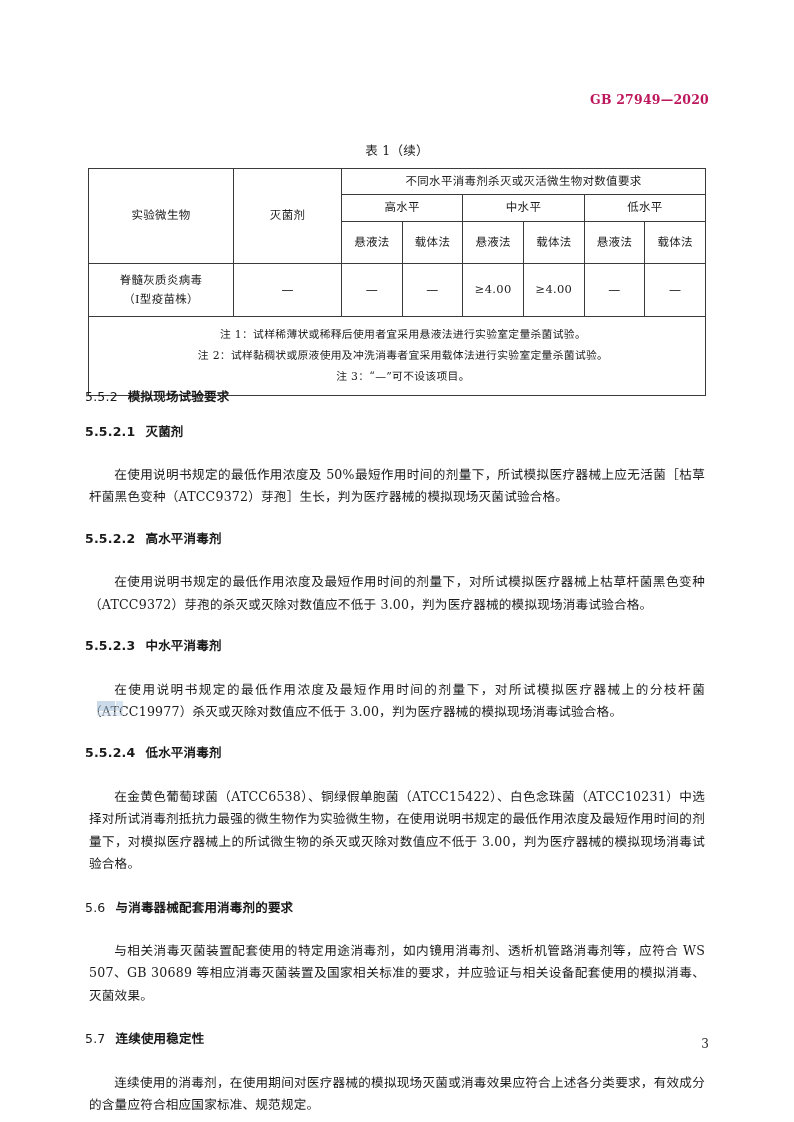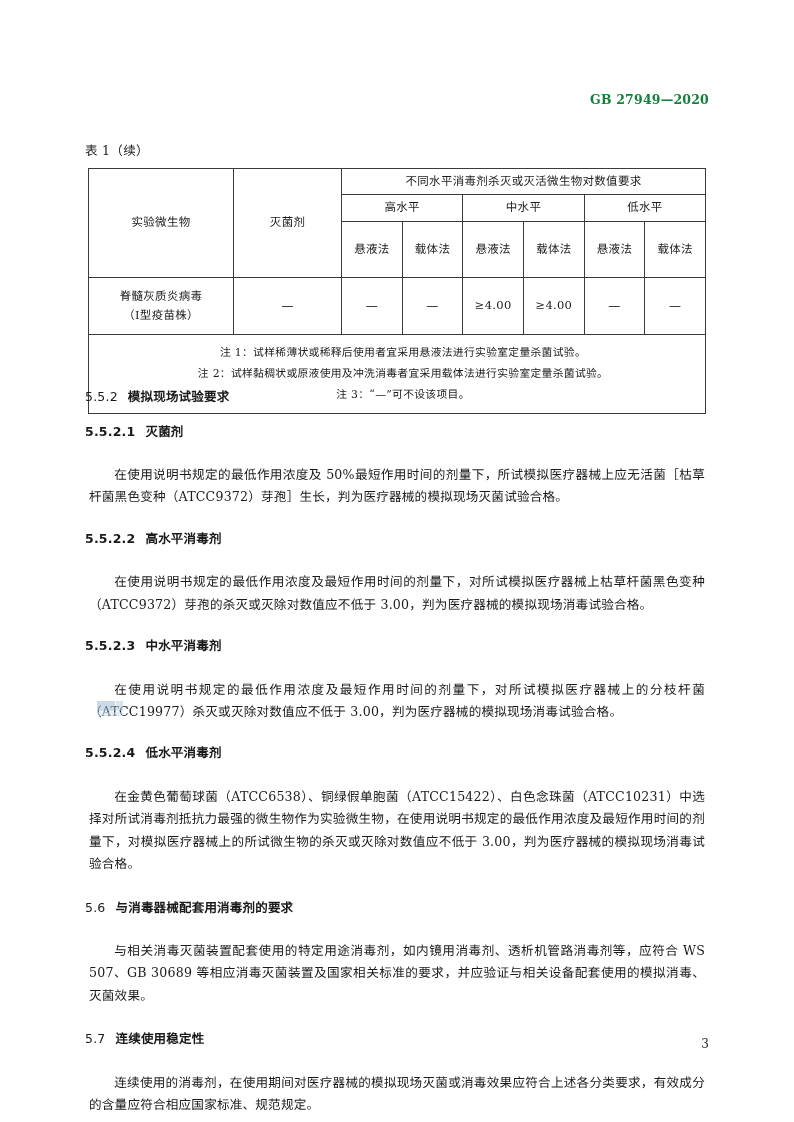--- a/index.html
+++ b/index.html
@@ -26,31 +26,31 @@
 
   
   .header {
     position: absolute;
     top: 92px;
     left: 85px;
     right: 85px;
     text-align: right;
     font-size: 12.5px;
     letter-spacing: 0.2px;
-    color: #15803d;
+    color: #be185d;
   }
   .header .gb { font-weight: 700; font-family: "DejaVu Serif", serif; }
 
   
   .table-caption {
     position: absolute;
     top: 140px;
     left: 85px;
     right: 85px;
-    text-align: left;
+    text-align: center;
     font-size: 12.5px;
     letter-spacing: 0.3px;
   }
 
   
   .tbl-wrap {
     position: absolute;
     top: 168px;
     left: 88px;
     width: 618px;
@@ -60,21 +60,21 @@
     width: 100%;
     font-size: 11.5px;
     line-height: 1.5;
     table-layout: fixed;
   }
   table.spec th,
   table.spec td {
     border: 1px solid #3a3a3a;
     text-align: center;
     vertical-align: middle;
-    padding: 19px 2px;
+    padding: 12px 2px;
     font-weight: normal;
     letter-spacing: 0.3px;
   }
   table.spec th.grp { padding: 4px 2px; }
   table.spec td.organism {
     line-height: 1.65;
     padding: 7px 16px;
   }
   table.spec td.val { font-family: "DejaVu Serif", serif; font-size: 11.5px; }
   table.spec td.dash { font-size: 12px; }

